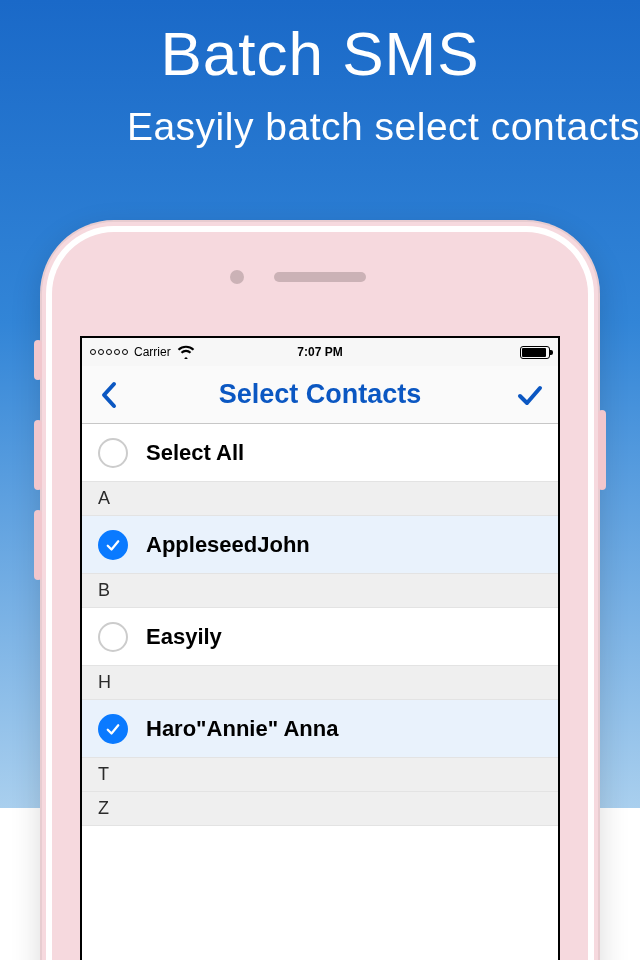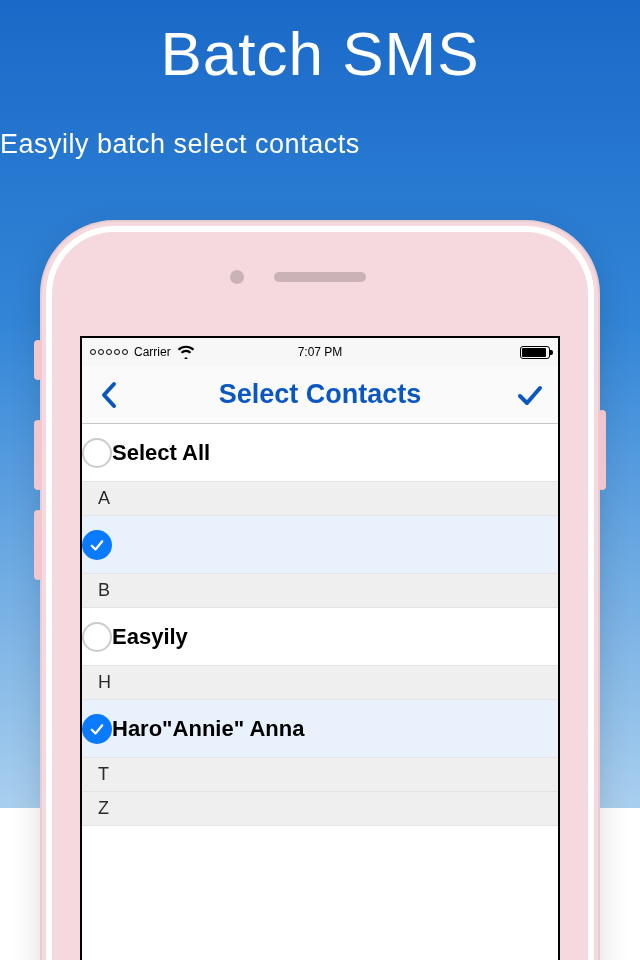--- a/index.html
+++ b/index.html
@@ -18,24 +18,24 @@
   .headline {
     color: #ffffff;
     text-align: center;
     font-weight: 300;
     font-size: 62px;
     padding-top: 18px;
     letter-spacing: 1px;
   }
   .subhead {
     color: #ffffff;
-    text-align: left;
+    text-align: right;
     font-weight: 300;
-    font-size: 27px;
-    margin-top: 40px;
+    font-size: 39px;
+    margin-top: 16px;
     letter-spacing: 0.5px;
   }
 
   
   .phone {
     position: absolute;
     left: 50%;
     transform: translateX(-50%);
     top: 220px;
     width: 560px;
@@ -123,21 +123,21 @@
     width: 6px; height: 6px; border-radius: 50%; border: 1px solid #000;
   }
   .wifi {
     width: 18px; height: 14px; position: relative;
   }
   .wifi svg { width: 18px; height: 14px; display: block; }
   .clock {
     position: absolute;
     left: 50%;
     transform: translateX(-50%);
-    font-weight: 400;
+    font-weight: 700;
   }
   .battery {
     margin-left: auto;
     width: 30px;
     height: 13px;
     border: 1.5px solid #000;
     border-radius: 3px;
     position: relative;
   }
   .battery::after {
@@ -190,24 +190,25 @@
     width: 40px; height: 40px;
     display: flex; align-items: center; justify-content: center;
     color: #0b57c2;
   }
 
   
   .list { }
   .row {
     display: flex;
     align-items: center;
-    padding: 0 0;
+    padding: 0 16px;
     height: 58px;
     border-bottom: 1px solid #e3e3e3;
     background: #ffffff;
+    gap: 18px;
   }
   .row.selected {
     background: #e9f2fc;
   }
   .row .label {
     font-size: 22px;
     font-weight: 700;
     color: #000;
   }
   .checkbox {
@@ -304,20 +305,21 @@
           </div>
 
           <div id="sections-mount">
               <div class="section-header">A</div>
               <div class="row selected">
                 <div class="checkbox checked">
                   <svg viewBox="0 0 24 24">
                     <polyline points="5,13 10,18 19,7" fill="none" stroke="#fff" stroke-width="3" stroke-linecap="round" stroke-linejoin="round"></polyline>
                   </svg>
                 </div>
+                <div class="label">AppleseedJohn</div>
               </div>
               <div class="section-header">B</div>
               <div class="row">
                 <div class="checkbox"></div>
                 <div class="label">Easyily</div>
               </div>
               <div class="section-header">H</div>
               <div class="row selected">
                 <div class="checkbox checked">
                   <svg viewBox="0 0 24 24">

